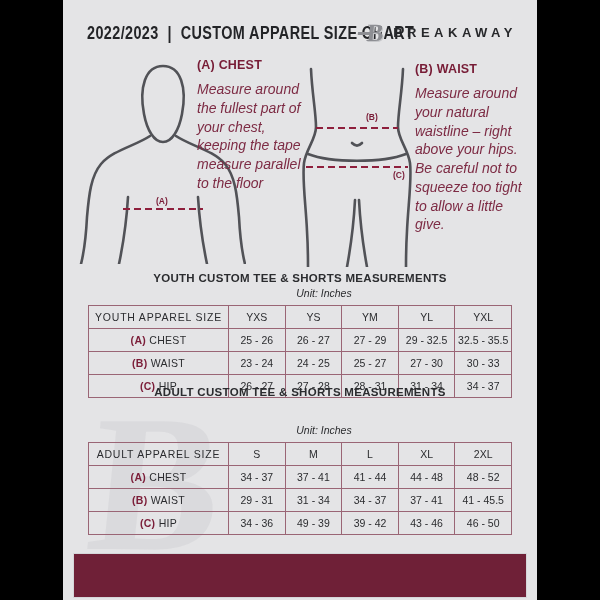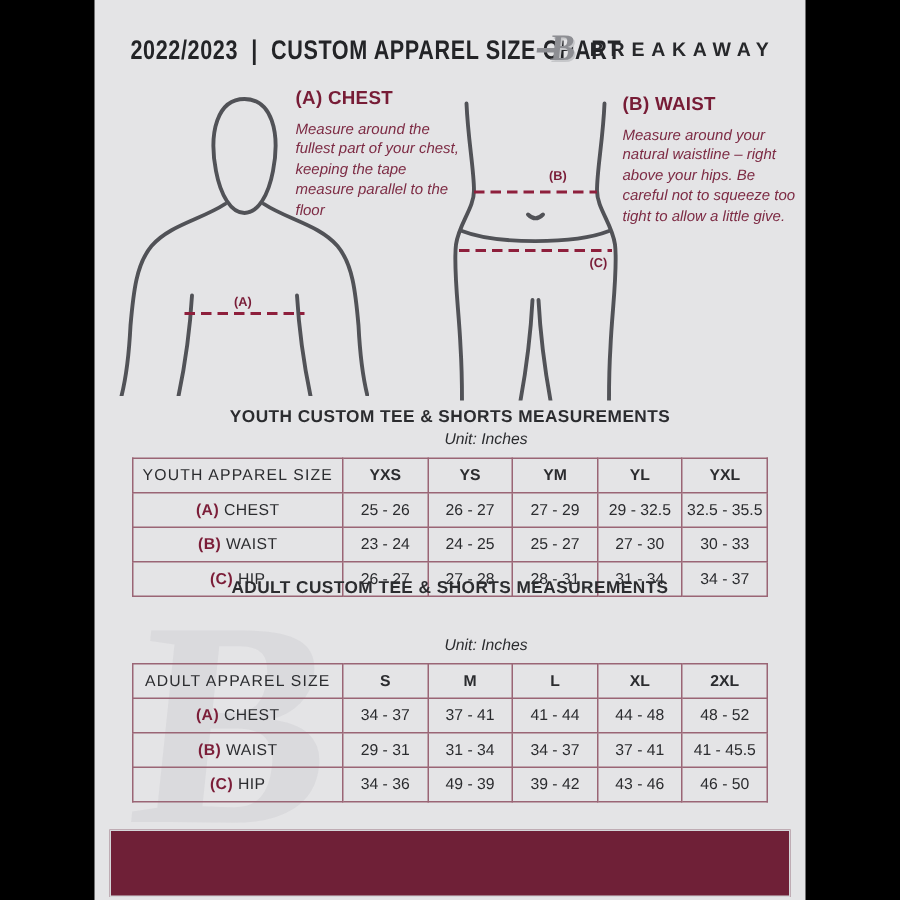--- a/index.html
+++ b/index.html
@@ -32,37 +32,37 @@
   
   .fig { position:absolute; }
   .fig svg { display:block; }
   .bodyline { fill:none; stroke:#515257; stroke-width:2.6; stroke-linecap:round; }
   .dashline { fill:none; stroke:#8e1f3c; stroke-width:2; stroke-dasharray:7 4; }
   .diag-label {
     position:absolute; font-size:8.5px; font-weight:bold; color:#791c37; z-index:2;
   }
   .note { position:absolute; z-index:2; }
   .note h3 { margin:0 0 8px 0; font-size:12.5px; font-weight:800; color:#771c36; letter-spacing:0.2px; }
-  .note p  { margin:0; font-size:10px; line-height:1.34; font-style:italic; color:#7d2b44; }
+  .note p  { margin:0; font-size:14px; line-height:1.34; font-style:italic; color:#7d2b44; }
   
   .tbl-title { position:absolute; left:0; width:474px; text-align:center;
     font-size:11.5px; font-weight:bold; color:#2b2c2f; letter-spacing:0.3px; z-index:2; }
   .tbl-unit  { position:absolute; left:0; width:522px; text-align:center;
     font-size:10.5px; font-style:italic; color:#2b2c2f; z-index:2; }
   table.sizes {
     position:absolute; left:25px; width:424px; border-collapse:collapse;
     table-layout:fixed; z-index:2; background:transparent;
   }
   table.sizes td {
     border:1px solid #9a6575; height:22px; padding:0; text-align:center;
     font-size:10.5px; color:#2b2c2f;margin-left:29px;
   }
   td.lbl { text-align:left; padding-left:12px; font-size:11px; letter-spacing:0.3px; }
   td.lbl-head { text-align:left; padding-left:12px; font-size:10px; letter-spacing:0.8px; }
-  td.sz { font-weight:bold; font-size:11px; }
+  td.sz { font-weight:normal; font-size:11px; }
   .key { color:#7b1d38; font-weight:bold; }
   
   .footer-bar {
     position:absolute; left:10px; top:553px; width:452px; height:43px;
     background:#6f2037; border:1px solid #d5d6d9; z-index:2;
   }
   .watermark {
     position:absolute; left:28px; top:398px; font-family:"Liberation Serif", serif;
     font-weight:bold; font-size:195px; line-height:170px;
     color:rgba(100,100,112,0.07); z-index:1; transform:skewX(-6deg);

